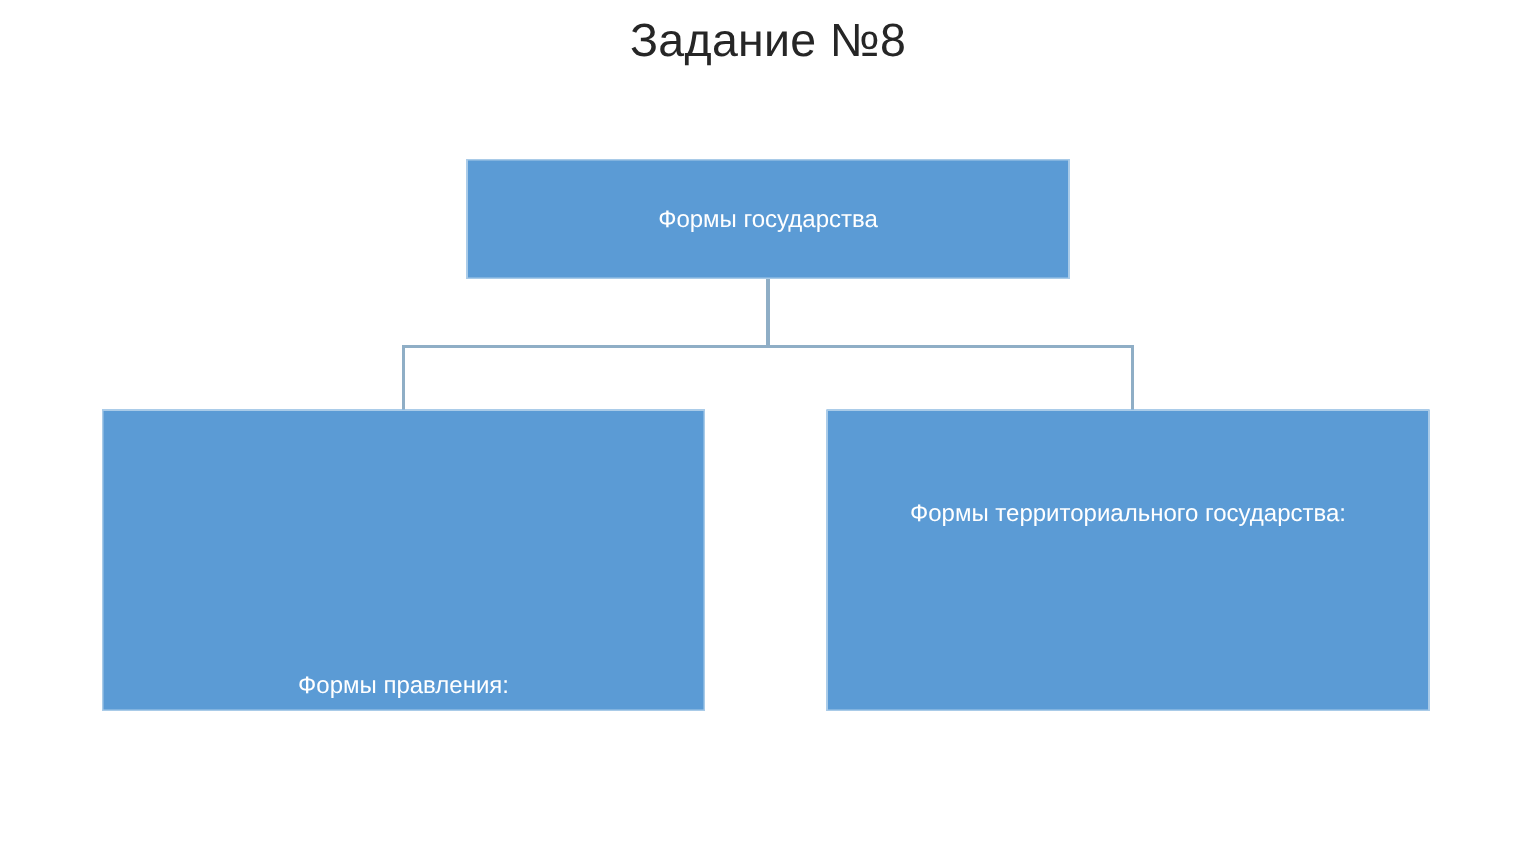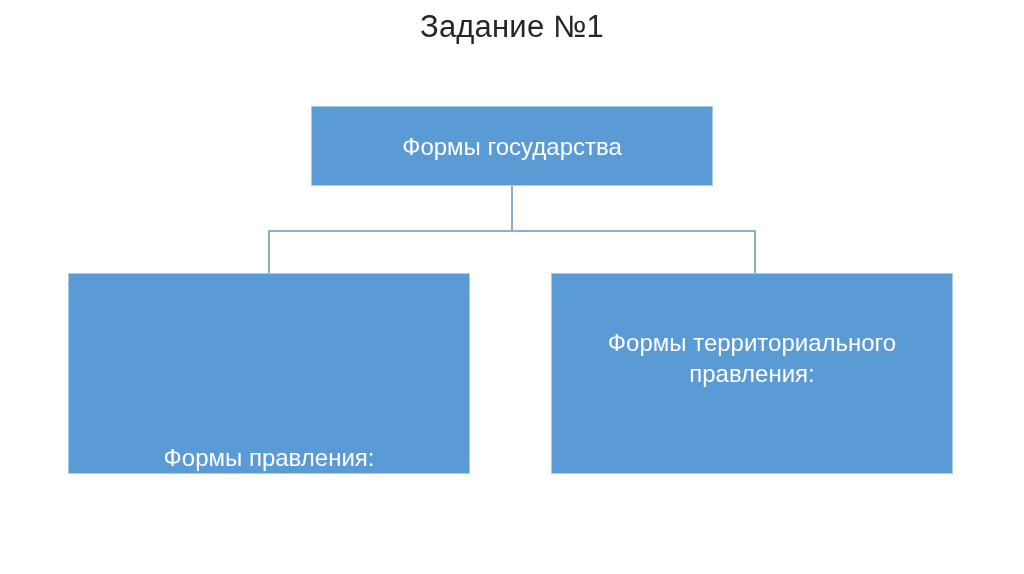--- a/index.html
+++ b/index.html
@@ -39,21 +39,21 @@
     color: #ffffff;
     display: flex;
     justify-content: center;
     text-align: center;
   }
   .node .node-label {
     display: block;
     width: 100%;
     padding: 0 14px;
     box-sizing: border-box;
-    font-size: 24px;
+    font-size: 16px;
     line-height: 31px;
     font-weight: 400;
     color: #ffffff;
     white-space: pre-line;
   }
   
   .node-root {
     left: 311px;
     top: 106px;
     width: 402px;
@@ -81,36 +81,36 @@
     width: 1024px;
     height: 574px;
     pointer-events: none;
   }
 </style>
 </head>
 <body>
 
 <div class="slide">
 
-  <div class="slide-title">Задание №1</div>
+  <div class="slide-title">Задание №8</div>
 
   <svg class="connectors" viewBox="0 0 1024 574" xmlns="http://www.w3.org/2000/svg">
     <g stroke="#8faec6" stroke-width="2.2" fill="none" shape-rendering="crispEdges">
       <line x1="512" y1="186" x2="512" y2="231"></line>
       <line x1="268" y1="231" x2="756" y2="231"></line>
       <line x1="269" y1="231" x2="269" y2="273"></line>
       <line x1="755" y1="231" x2="755" y2="273"></line>
     </g>
   </svg>
 
   <div class="node node-root">
     <span class="node-label">Формы государства</span>
   </div>
 
   <div class="node node-child node-child-left">
     <span class="node-label">Формы правления:</span>
   </div>
 
   <div class="node node-child node-child-right">
-    <span class="node-label">Формы территориального правления:</span>
+    <span class="node-label">Формы территориального государства:</span>
   </div>
 
 </div>
 
 </body></html>

